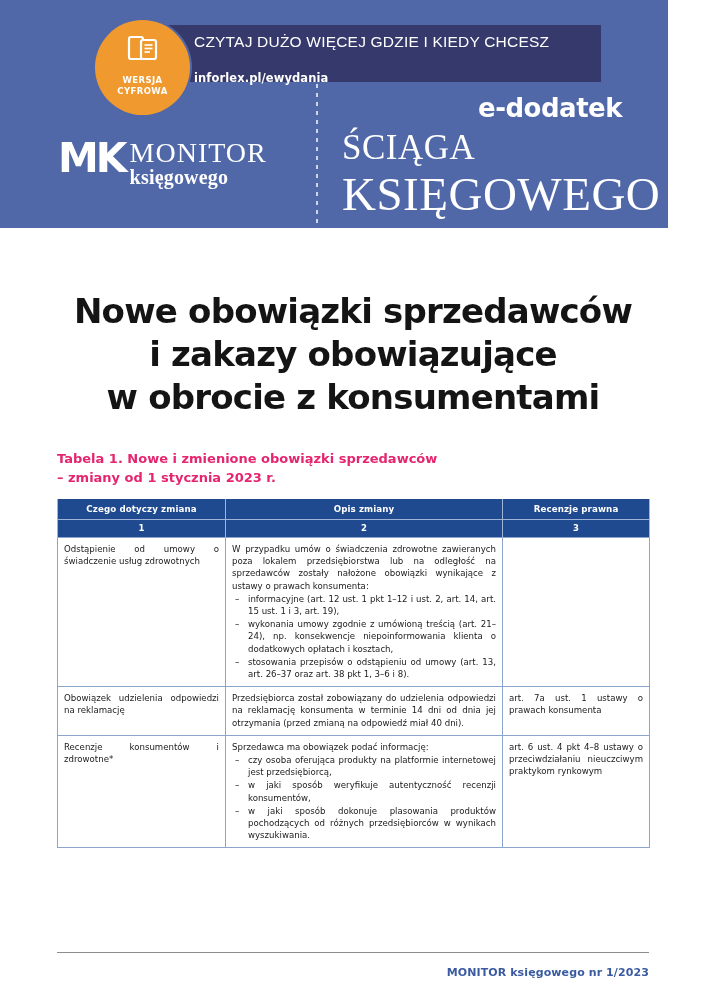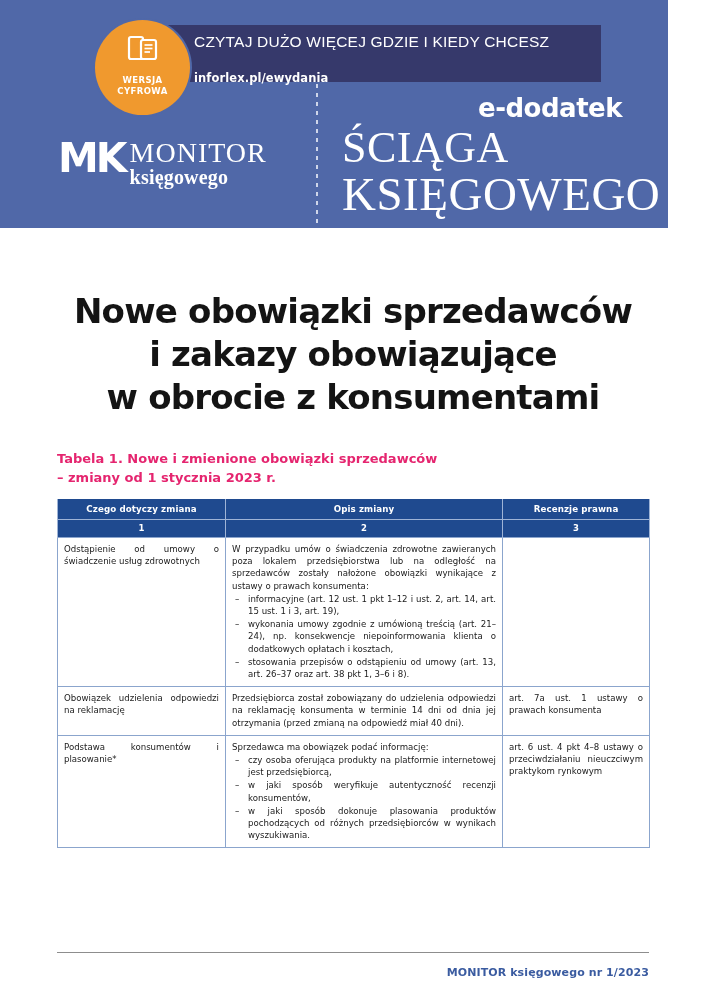--- a/index.html
+++ b/index.html
@@ -142,21 +142,21 @@
     font-size: 26px;
     font-weight: bold;
     color: #ffffff;
     letter-spacing: -0.5px;
   }
   .sciaga {
     position: absolute;
     left: 342px;
     top: 124px;
     font-family: "Liberation Serif", serif;
-    font-size: 44px;
+    font-size: 35px;
     color: #ffffff;
     line-height: 47px;
     letter-spacing: 0.5px;
   }
   .ksiegowego-big {
     position: absolute;
     left: 342px;
     top: 171px;
     font-family: "Liberation Serif", serif;
     font-size: 47px;
@@ -359,21 +359,21 @@
 
       <tr>
         <td class="col1">Obowiązek udzielenia odpowiedzi na reklamację</td>
         <td>
           <p>Przedsiębiorca został zobowiązany do udzielenia odpowiedzi na reklamację konsumenta w terminie 14 dni od dnia jej otrzymania (przed zmianą na odpowiedź miał 40 dni).</p>
         </td>
         <td>art. 7a ust. 1 ustawy o prawach konsumenta</td>
       </tr>
 
       <tr>
-        <td class="col1">Podstawa konsumentów i plasowanie*</td>
+        <td class="col1">Recenzje konsumentów i zdrowotne*</td>
         <td>
           <p class="lastline">Sprzedawca ma obowiązek podać informację:</p>
           <ul>
             <li>czy osoba oferująca produkty na platformie internetowej jest przedsiębiorcą,</li>
             <li>w jaki sposób weryfikuje autentyczność recenzji konsumentów,</li>
             <li>w jaki sposób dokonuje plasowania produktów pochodzących od różnych przedsiębiorców w wynikach wyszukiwania.</li>
           </ul>
         </td>
         <td>art. 6 ust. 4 pkt 4–8 ustawy o przeciwdziałaniu nieuczciwym praktykom rynkowym</td>
       </tr>

